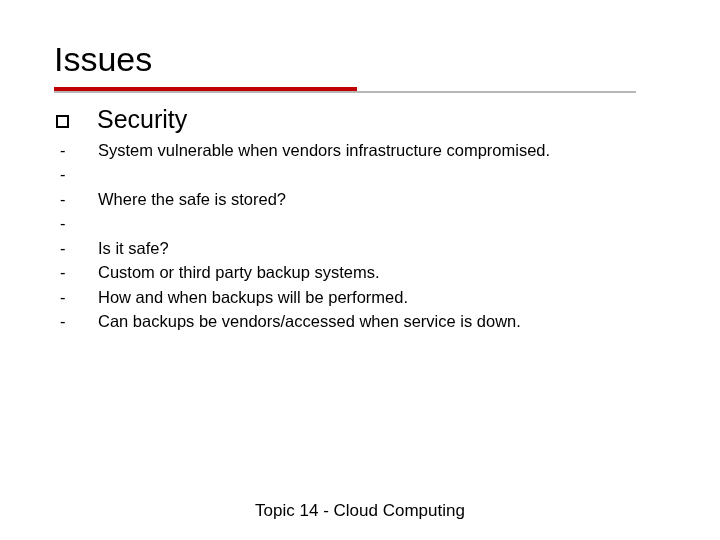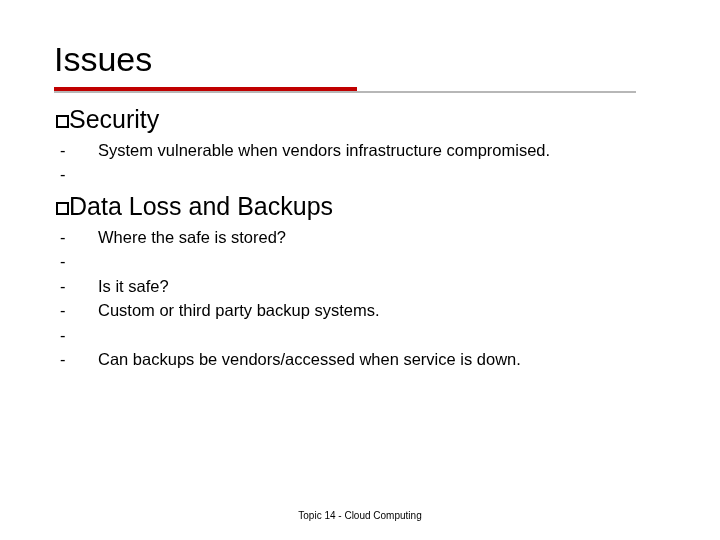--- a/index.html
+++ b/index.html
@@ -29,21 +29,21 @@
   }
   .rule-grey {
     height: 2px;
     background: #b7b7b7;
     width: 100%;
     margin-top: -1px;
   }
   .section {
     display: flex;
     align-items: baseline;
-    gap: 0;
+    gap: 28px;
     margin: 6px 0 6px 2px;
   }
   .sq {
     width: 13px;
     height: 13px;
     border: 2px solid #000;
     flex: 0 0 auto;
     margin-top: 6px;
   }
   .section-title {
@@ -59,21 +59,21 @@
   .dash {
     width: 14px;
     flex: 0 0 auto;
   }
   .footer {
     position: absolute;
     bottom: 18px;
     left: 0;
     right: 0;
     text-align: center;
-    font-size: 10px;
+    font-size: 17px;
     line-height: 1.3;
   }
 </style>
 </head>
 <body>
 
 <div class="slide">
 
   <div class="title">Issues</div>
 
@@ -87,41 +87,38 @@
     <div class="section-title">Security</div>
   </div>
   <div class="item">
     <div class="dash">-</div>
     <div>System vulnerable when vendors infrastructure compromised.</div>
   </div>
   <div class="item">
     <div class="dash">-</div>
   </div>
 
-  <div class="section">
-    <div class="sq"></div>
-    <div class="section-title">Data Loss and Backups</div>
-  </div>
   <div class="item">
     <div class="dash">-</div>
     <div>Where the safe is stored?</div>
   </div>
   <div class="item">
     <div class="dash">-</div>
   </div>
   <div class="item">
     <div class="dash">-</div>
     <div>Is it safe?</div>
   </div>
   <div class="item">
     <div class="dash">-</div>
     <div>Custom or third party backup systems.</div>
   </div>
   <div class="item">
     <div class="dash">-</div>
+    <div>How and when backups will be performed.</div>
   </div>
   <div class="item">
     <div class="dash">-</div>
     <div>Can backups be vendors/accessed when service is down.</div>
   </div>
 
 </div>
 
 <div class="footer">
   <div>Topic 14 - Cloud Computing</div>

